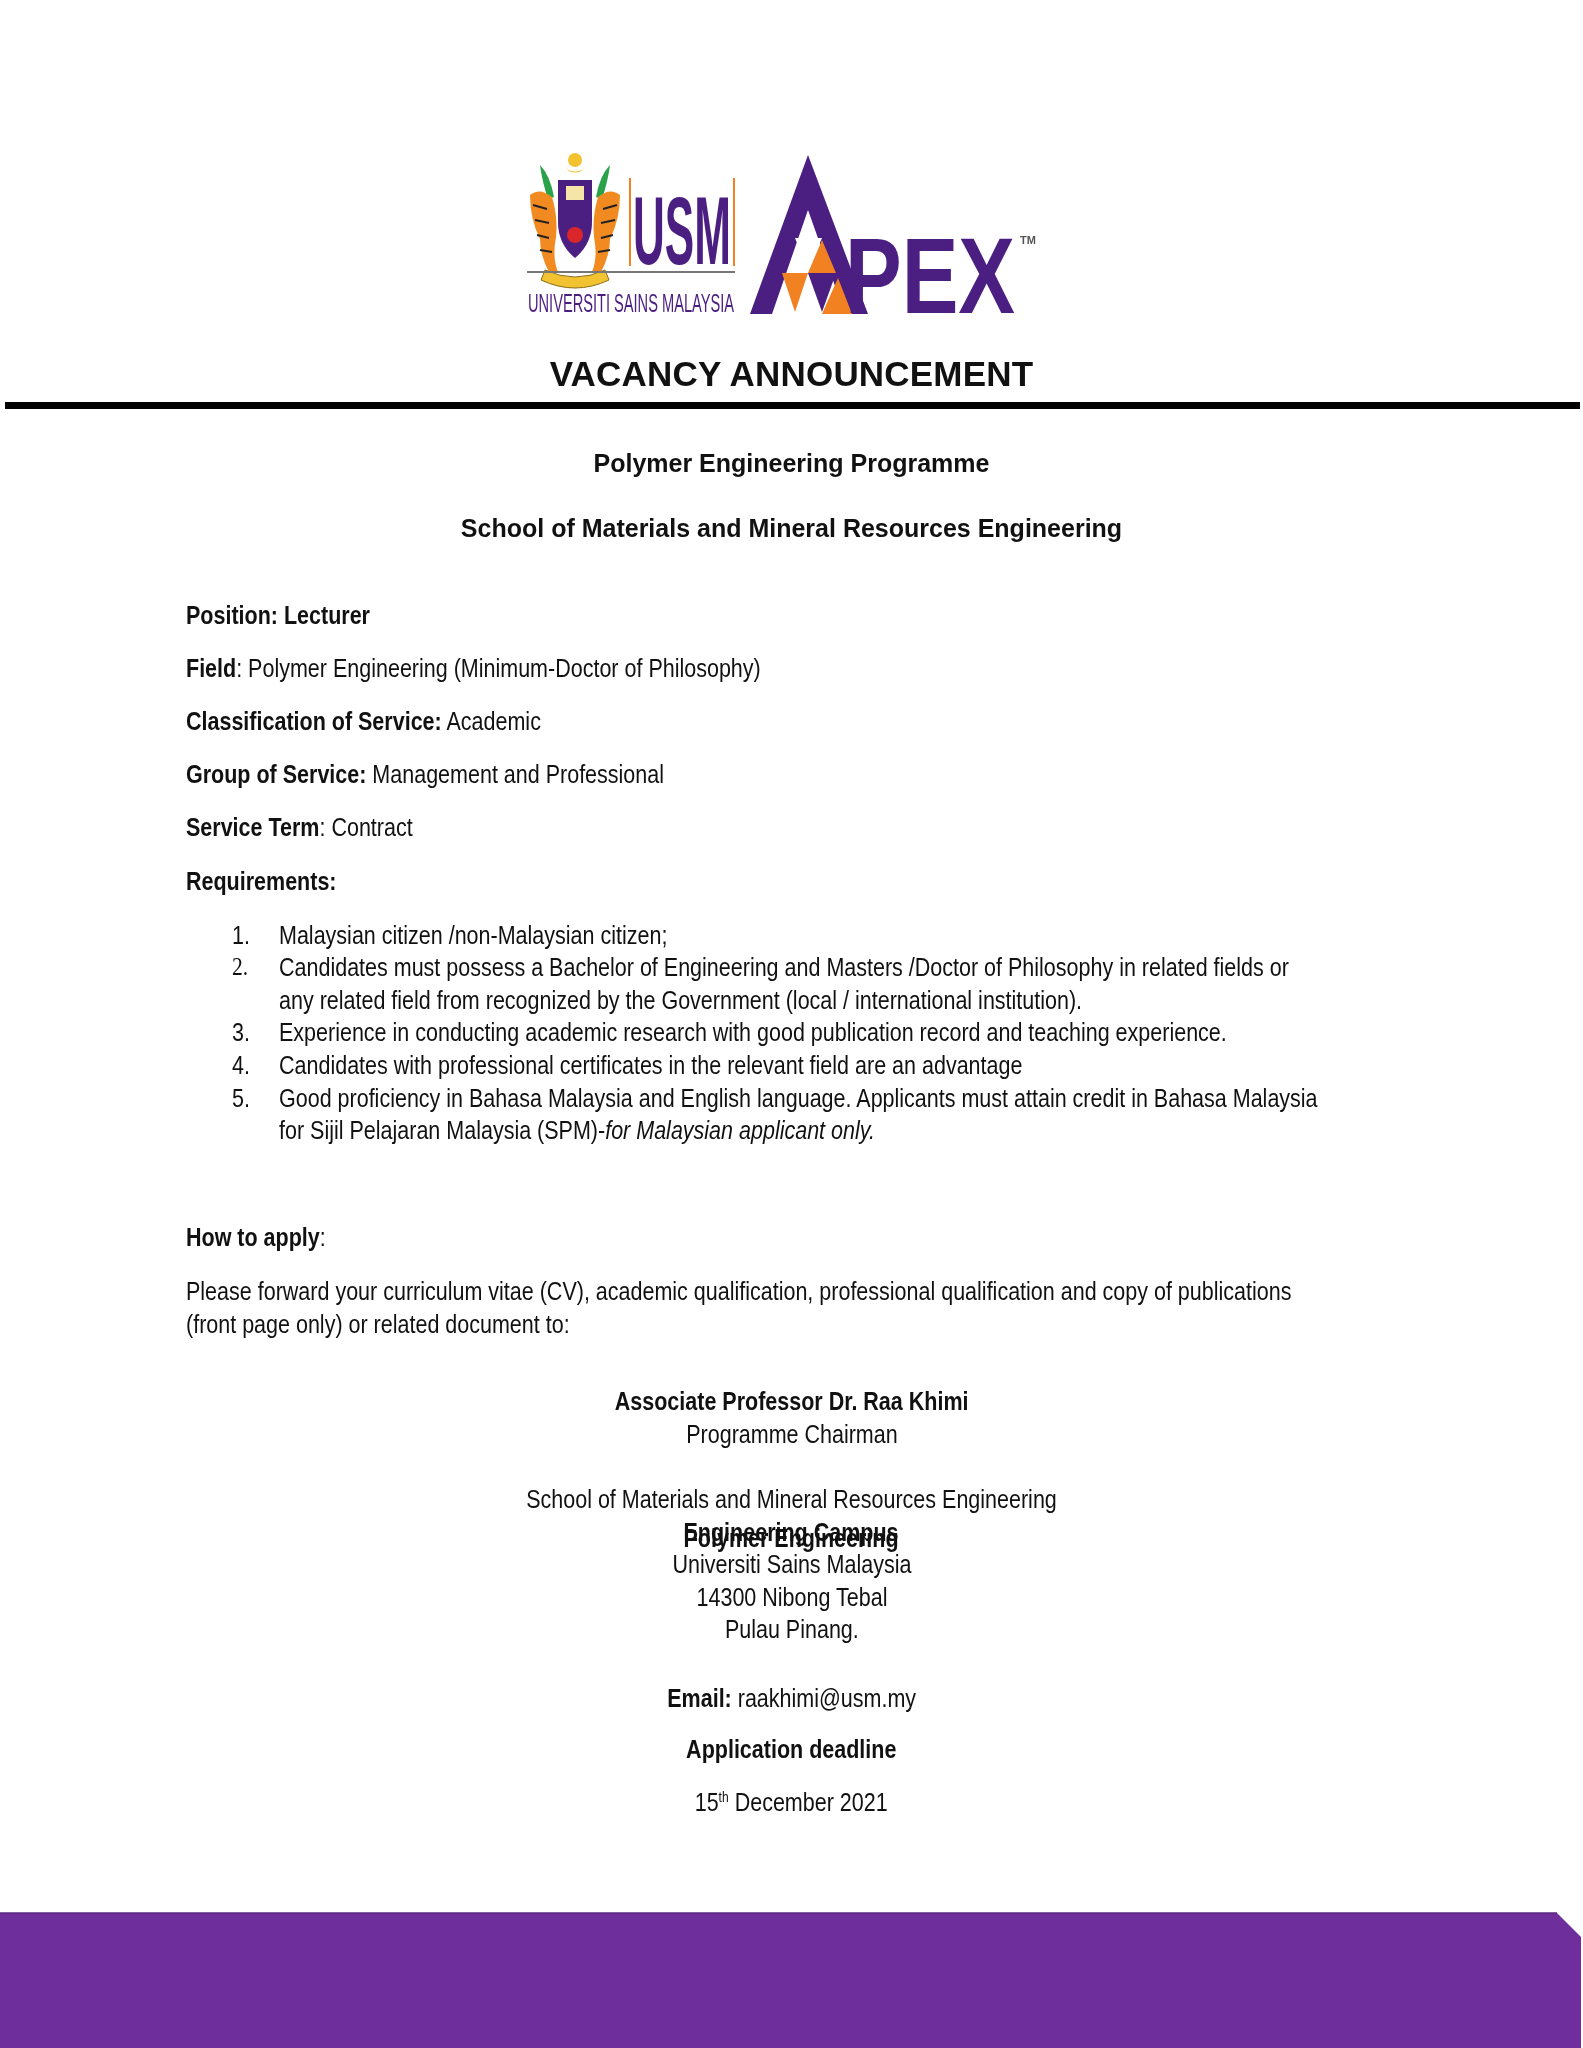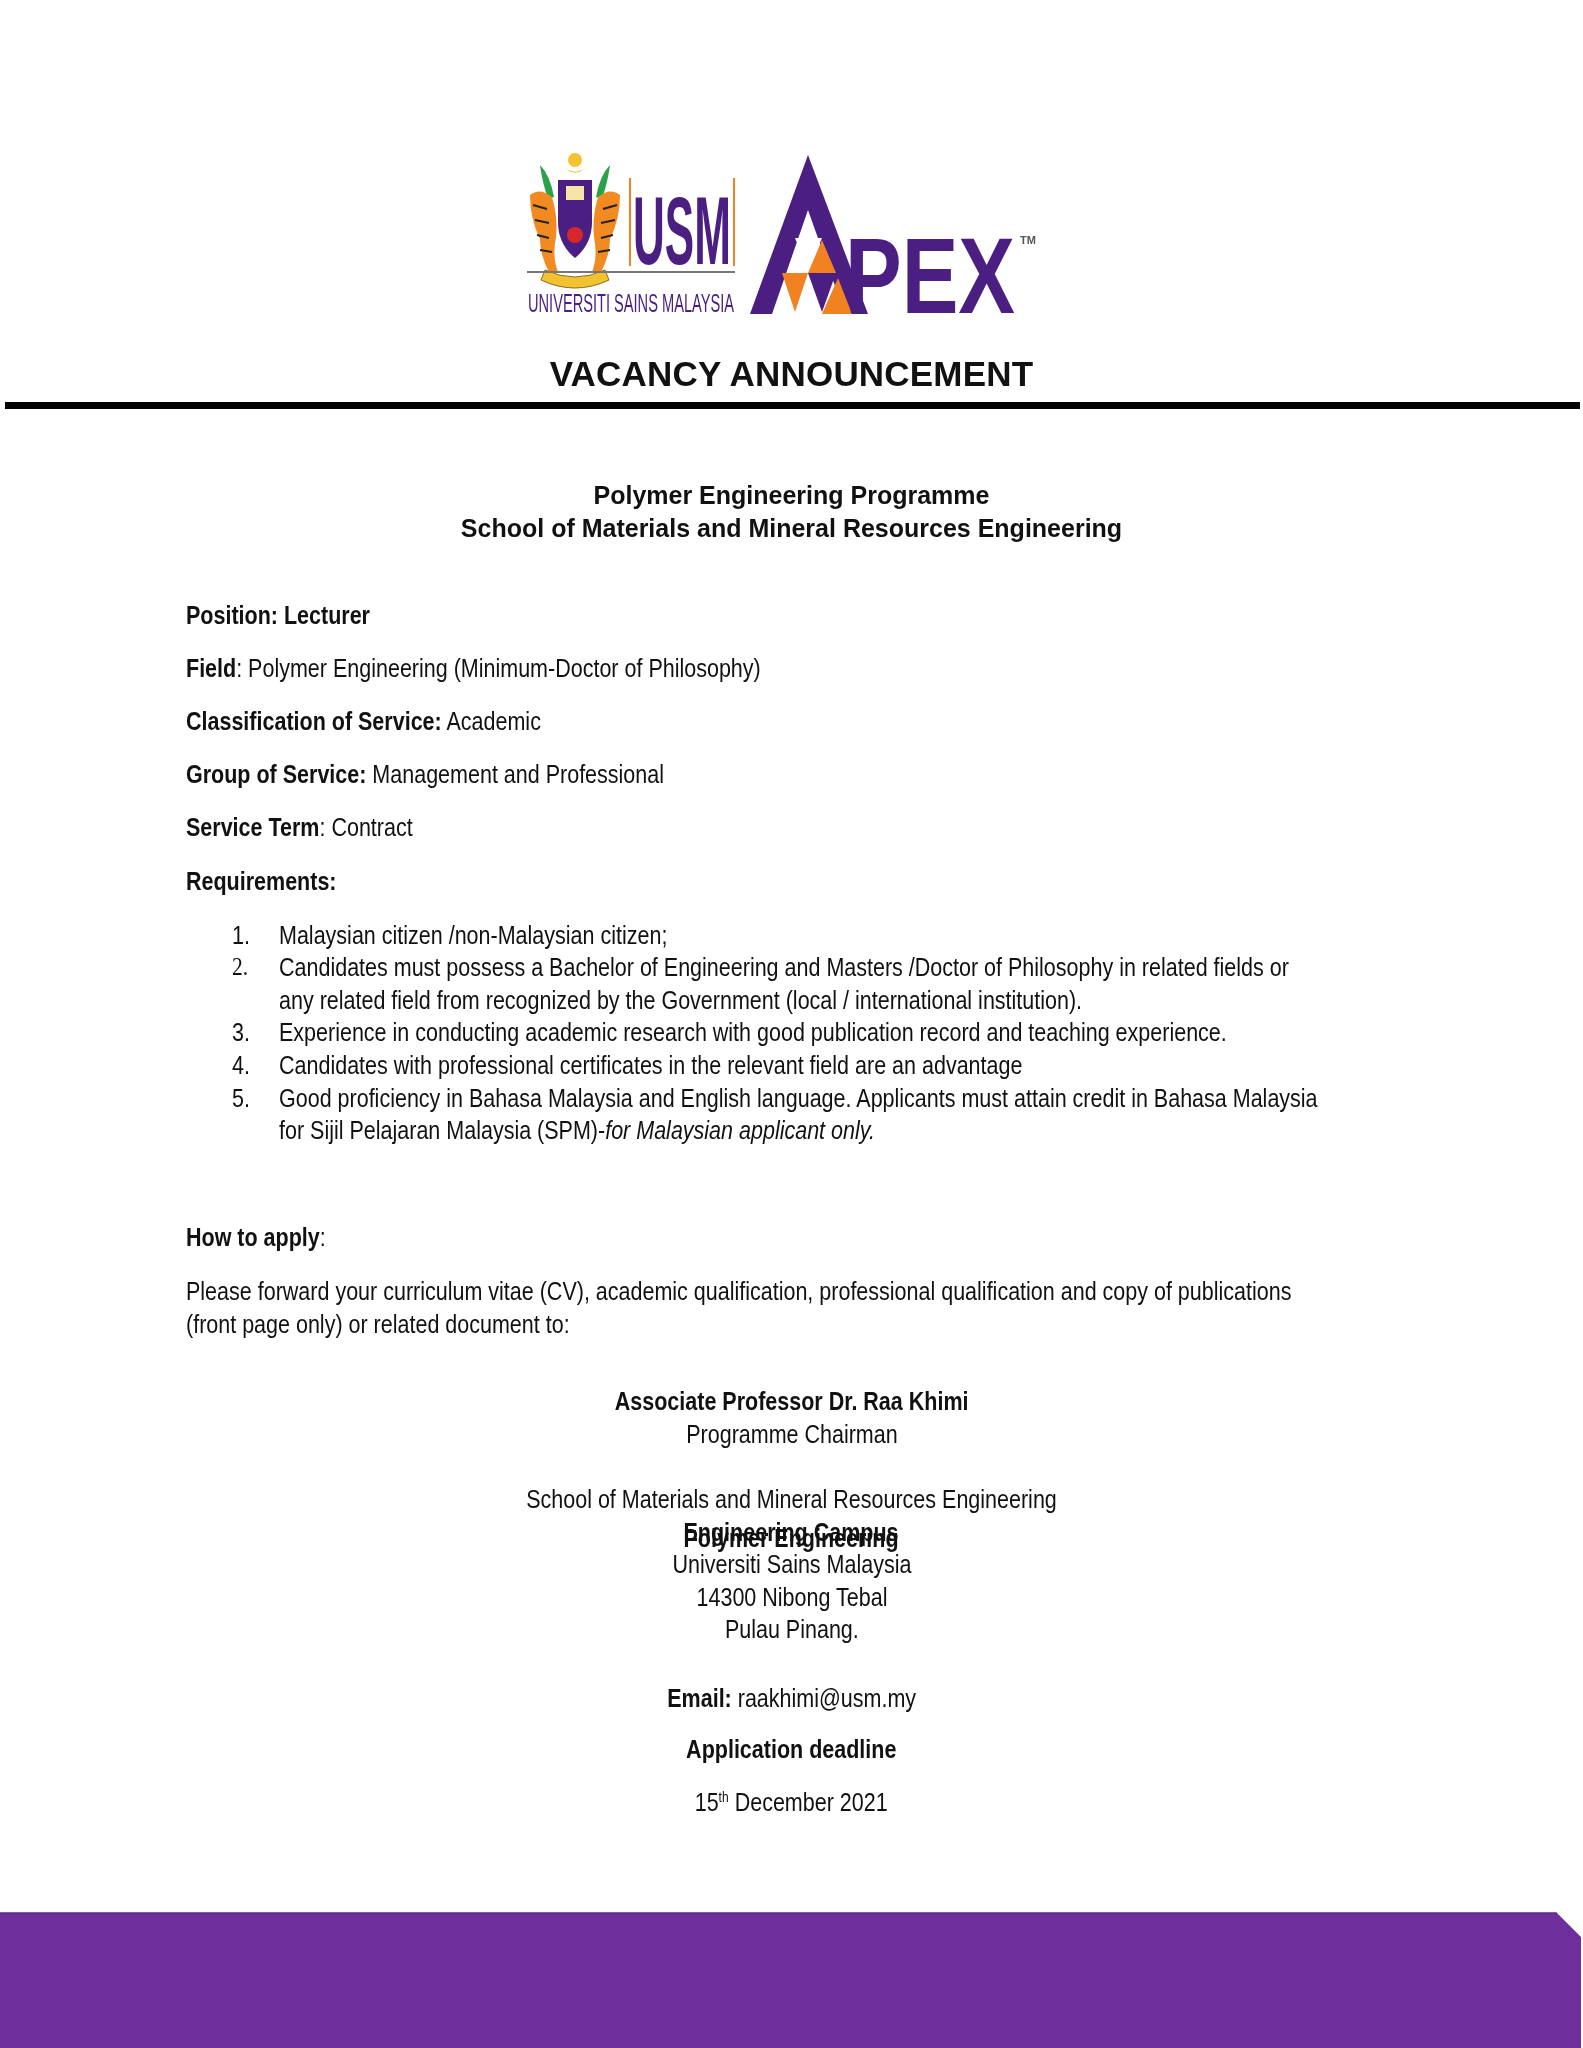--- a/index.html
+++ b/index.html
@@ -7,21 +7,21 @@
          font-family: "Liberation Sans", sans-serif; color: #111; }
   .abs { position: absolute; }
   .center { left: 0; width: 1583px; text-align: center; }
 
   
   #logo { left: 520px; top: 150px; width: 520px; height: 172px; }
 
   #heading { top: 354px; font-size: 35px; font-weight: bold; letter-spacing: 0.2px; }
   #rule { left: 5px; top: 402px; width: 1575px; height: 7px; background: #000; }
 
-  #prog-title { top: 449px; font-size: 25px; font-weight: bold; margin-top: 32px; }
+  #prog-title { top: 449px; font-size: 25px; font-weight: bold; }
   #school-title { top: 514px; font-size: 25px; font-weight: bold; }
 
   .field { left: 186px; font-size: 25px; white-space: nowrap; transform: scaleX(0.86); transform-origin: left center; }
   .field b { font-weight: bold; }
 
   .req-num { left: 232px; font-size: 25px; white-space: nowrap; transform: scaleX(0.86); transform-origin: left center;}
   .req-line { left: 279px; font-size: 25px; white-space: nowrap; transform: scaleX(0.86); transform-origin: left center;}
 
   .para { left: 186px; font-size: 25px; white-space: nowrap; transform: scaleX(0.86); transform-origin: left center;}
 

